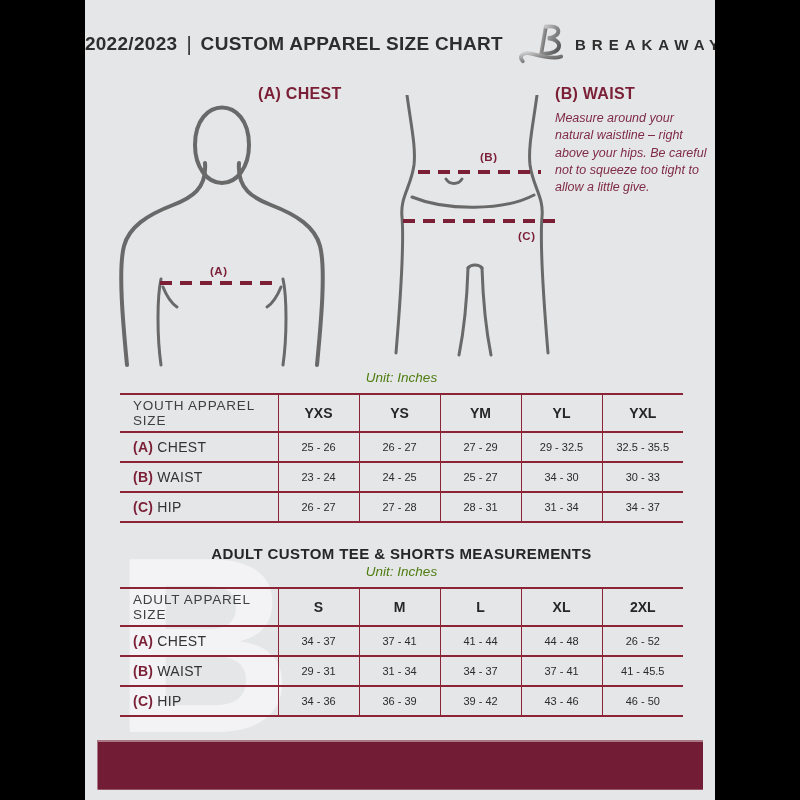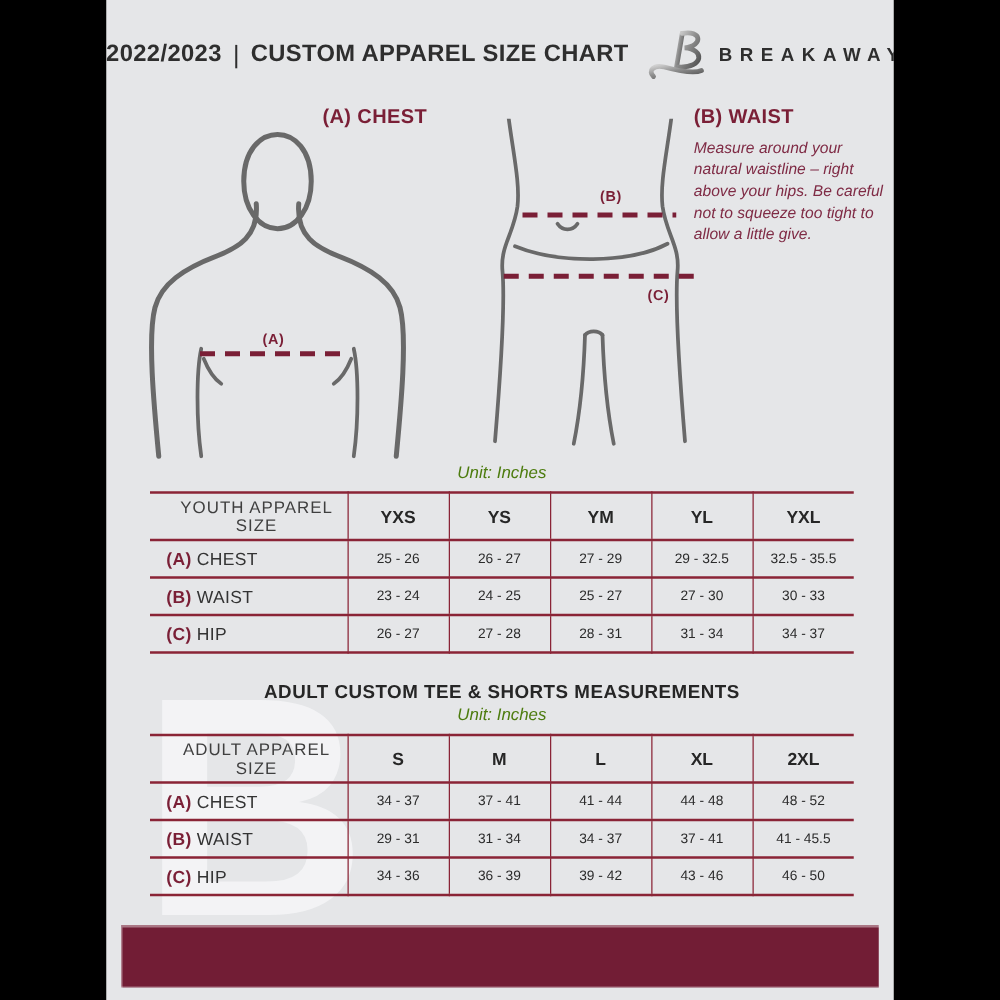--- a/index.html
+++ b/index.html
@@ -37,21 +37,21 @@
   .adult-section { top:545px; }
   .table-title { text-align:center; font-size:15px; font-weight:700; color:#262626; letter-spacing:.4px; }
   .table-unit  { text-align:center; font-size:13.5px; font-style:italic; color:#4d7c0f; margin-top:2px; margin-bottom:8px; }
   table.size-table { border-collapse:collapse; width:563px; table-layout:fixed; }
   .size-table col.c-label { width:158px; }
   .size-table col.c-size  { width:81px; }
   .size-table thead tr { border-top:2px solid #8a2436; border-bottom:2px solid #8a2436; height:38px; }
   .size-table tbody tr { border-bottom:2px solid #8a2436; height:30px; }
   .size-table th, .size-table td { border-left:1.5px solid #8a2436; }
   .size-table th:first-child, .size-table td:first-child { border-left:none; }
-  .size-table th.h-label { text-align:center; padding-left:13px; font-weight:400; font-size:13.5px; color:#3f3f3f; letter-spacing:.8px; }
+  .size-table th.h-label { text-align:left; padding-left:13px; font-weight:400; font-size:13.5px; color:#3f3f3f; letter-spacing:.8px; }
   .size-table th.h-size { font-size:14px; font-weight:700; color:#262626; text-align:center; }
   .size-table td.r-label { text-align:left; padding-left:13px; font-size:14px; color:#333; letter-spacing:.3px; }
   .size-table td.r-label .mk { font-weight:700; color:#7a1f36; margin-right:4px; }
   .size-table td.val { text-align:center; font-size:11px; color:#2b2b2b; }
 
   
   .watermark { position:absolute; left:28px; top:540px; font-size:250px; line-height:.85;
                font-weight:700; color:rgba(252,252,253,.6); z-index:0; user-select:none; }
   .footer-bar { position:absolute; left:12px; top:740px; width:606px; height:50px; background:#721d35; z-index:2;
                 box-shadow: inset 1px 2px 0 rgba(255,255,255,.4), inset 0 -1px 0 rgba(255,255,255,.25); }
@@ -150,21 +150,21 @@
             <td class="val">26 - 27</td>
             <td class="val">27 - 29</td>
             <td class="val">29 - 32.5</td>
             <td class="val">32.5 - 35.5</td>
           </tr>
           <tr>
             <td class="r-label"><span class="mk">(B)</span><span>WAIST</span></td>
             <td class="val">23 - 24</td>
             <td class="val">24 - 25</td>
             <td class="val">25 - 27</td>
-            <td class="val">27 - 30</td>
+            <td class="val">34 - 30</td>
             <td class="val">30 - 33</td>
           </tr>
           <tr>
             <td class="r-label"><span class="mk">(C)</span><span>HIP</span></td>
             <td class="val">26 - 27</td>
             <td class="val">27 - 28</td>
             <td class="val">28 - 31</td>
             <td class="val">31 - 34</td>
             <td class="val">34 - 37</td>
           </tr>
@@ -194,21 +194,21 @@
             <th class="h-size">2XL</th>
           </tr>
         </thead>
         <tbody>
           <tr>
             <td class="r-label"><span class="mk">(A)</span><span>CHEST</span></td>
             <td class="val">34 - 37</td>
             <td class="val">37 - 41</td>
             <td class="val">41 - 44</td>
             <td class="val">44 - 48</td>
-            <td class="val">48 - 52</td>
+            <td class="val">26 - 52</td>
           </tr>
           <tr>
             <td class="r-label"><span class="mk">(B)</span><span>WAIST</span></td>
             <td class="val">29 - 31</td>
             <td class="val">31 - 34</td>
             <td class="val">34 - 37</td>
             <td class="val">37 - 41</td>
             <td class="val">41 - 45.5</td>
           </tr>
           <tr>

